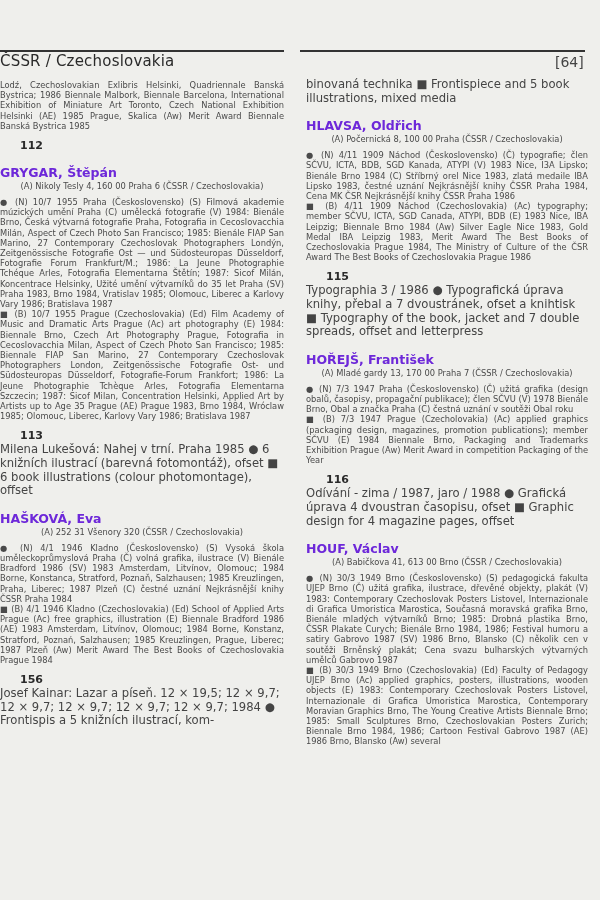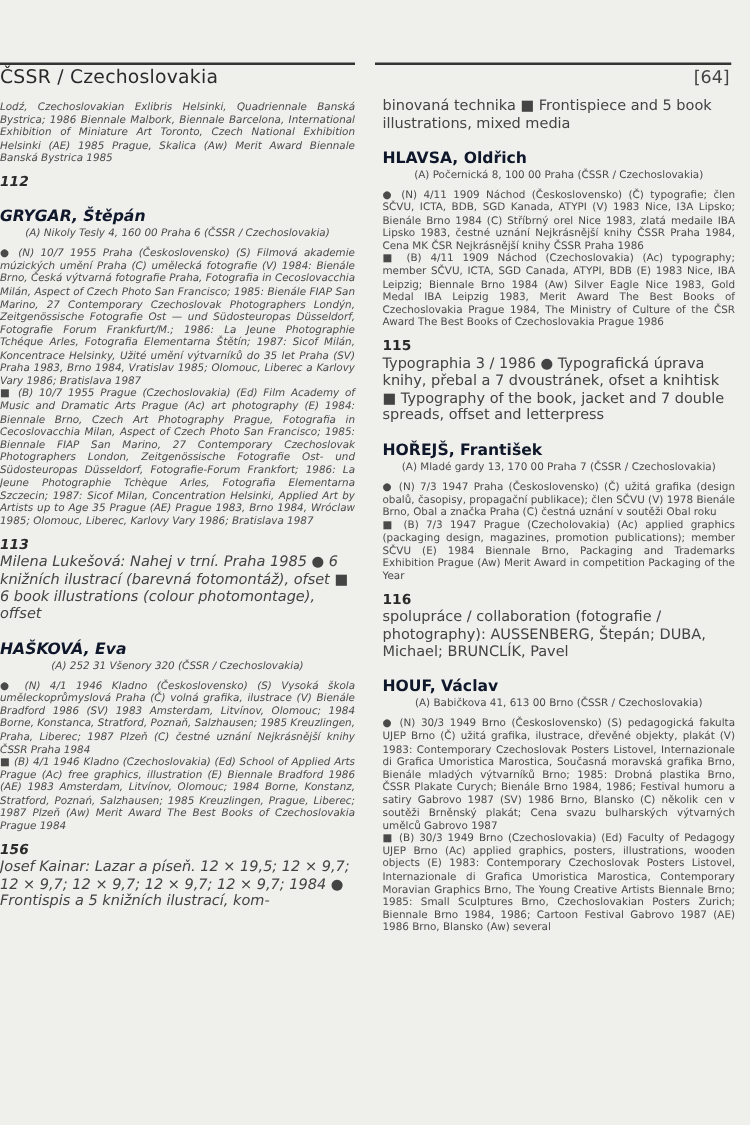--- a/index.html
+++ b/index.html
@@ -14,31 +14,31 @@
   .rule2 { position:absolute; left:300px; top:50px; width:285px; height:2px; background:#333; }
   .header-title {
     position:absolute; left:0; top:52px;
     font-size:15px; font-weight:normal; color:#2a2a2a; letter-spacing:0.2px;
   }
   .page-num {
     position:absolute; left:555px; top:54px;
     font-size:14px; color:#444;
   }
   .col { position:absolute; width:284px; }
-  .col.left { left:0; top:80px;font-style:italic; }
+  .col.left { left:0; top:80px; }
   .col.right { left:306px; top:78px; width:282px; }
   .small {
     font-size:8.3px; line-height:10.2px; text-align:justify; color:#4a4a4a;
     margin:0;
   }
   .big {
     font-size:11.6px; line-height:13.6px; color:#444; margin:0;
   }
-  .num { font-size:11px; font-weight:bold; color:#2a2a2a; margin:8px 0 1px 0; line-height:13px; }
-  .name { font-size:12.5px; font-weight:bold; color:#0f172a; margin:14px 0 1px 0; line-height:14px; }
+  .num { font-size:11px; font-weight:bold; color:#2a2a2a; margin:8px 0 1px 0; line-height:13px;padding-left:20px; }
+  .name { font-size:12.5px; font-weight:bold; color:#6d28d9; margin:14px 0 1px 0; line-height:14px; }
   .addr { font-size:8.3px; line-height:10px; color:#4a4a4a; margin:0 0 6px 0;text-align:center; }
 </style>
 </head>
 <body>
 
 <div class="rule"></div>
 <div class="rule2"></div>
 <div class="header-title">ČSSR / Czechoslovakia</div>
 <div class="page-num">[64]</div>
 
@@ -74,19 +74,19 @@
 
   <div class="num">115</div>
   <p class="big">Typographia 3 / 1986 ● Typografická úprava knihy, přebal a 7 dvoustránek, ofset a knihtisk ■ Typography of the book, jacket and 7 double spreads, offset and letterpress</p>
 
   <div class="name">HOŘEJŠ, František</div>
   <p class="addr">(A) Mladé gardy 13, 170 00 Praha 7 (ČSSR / Czechoslovakia)</p>
   <p class="small">● (N) 7/3 1947 Praha (Československo) (Č) užitá grafika (design obalů, časopisy, propagační publikace); člen SČVU (V) 1978 Bienále Brno, Obal a značka Praha (C) čestná uznání v soutěži Obal roku</p>
   <p class="small">■ (B) 7/3 1947 Prague (Czecholovakia) (Ac) applied graphics (packaging design, magazines, promotion publications); member SČVU (E) 1984 Biennale Brno, Packaging and Trademarks Exhibition Prague (Aw) Merit Award in competition Packaging of the Year</p>
 
   <div class="num">116</div>
-  <p class="big">spolupráce / collaboration (fotografie / photography): AUSSENBERG, Štepán; DUBA, Michael; BRUNCLÍK, Pavel</p>
+  <p class="big">Odívání - zima / 1987, jaro / 1988 ● Grafická úprava 4 dvoustran časopisu, ofset ■ Graphic design for 4 magazine pages, offset</p>
 
   <div class="name">HOUF, Václav</div>
   <p class="addr">(A) Babičkova 41, 613 00 Brno (ČSSR / Czechoslovakia)</p>
   <p class="small">● (N) 30/3 1949 Brno (Československo) (S) pedagogická fakulta UJEP Brno (Č) užitá grafika, ilustrace, dřevěné objekty, plakát (V) 1983: Contemporary Czechoslovak Posters Listovel, Internazionale di Grafica Umoristica Marostica, Současná moravská grafika Brno, Bienále mladých výtvarníků Brno; 1985: Drobná plastika Brno, ČSSR Plakate Curych; Bienále Brno 1984, 1986; Festival humoru a satiry Gabrovo 1987 (SV) 1986 Brno, Blansko (C) několik cen v soutěži Brněnský plakát; Cena svazu bulharských výtvarných umělců Gabrovo 1987</p>
   <p class="small">■ (B) 30/3 1949 Brno (Czechoslovakia) (Ed) Faculty of Pedagogy UJEP Brno (Ac) applied graphics, posters, illustrations, wooden objects (E) 1983: Contemporary Czechoslovak Posters Listovel, Internazionale di Grafica Umoristica Marostica, Contemporary Moravian Graphics Brno, The Young Creative Artists Biennale Brno; 1985: Small Sculptures Brno, Czechoslovakian Posters Zurich; Biennale Brno 1984, 1986; Cartoon Festival Gabrovo 1987 (AE) 1986 Brno, Blansko (Aw) several</p>
 </div>
 
 </body></html>

